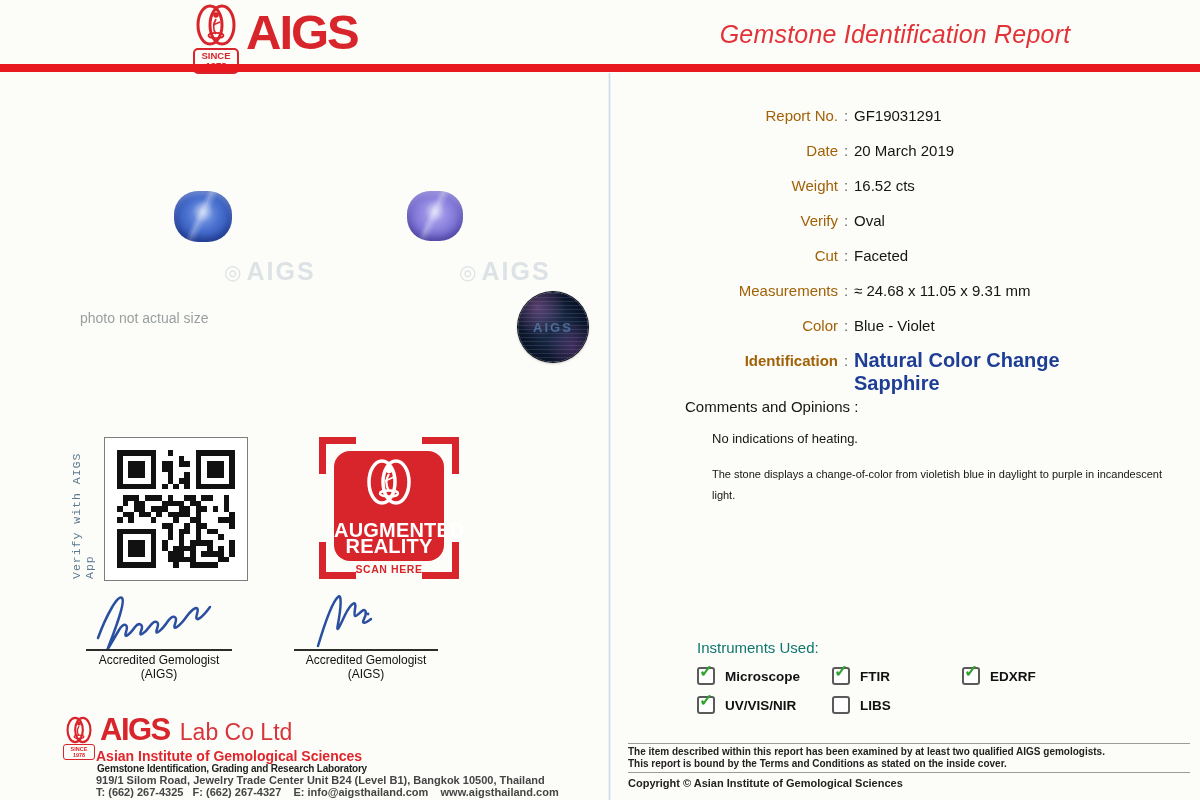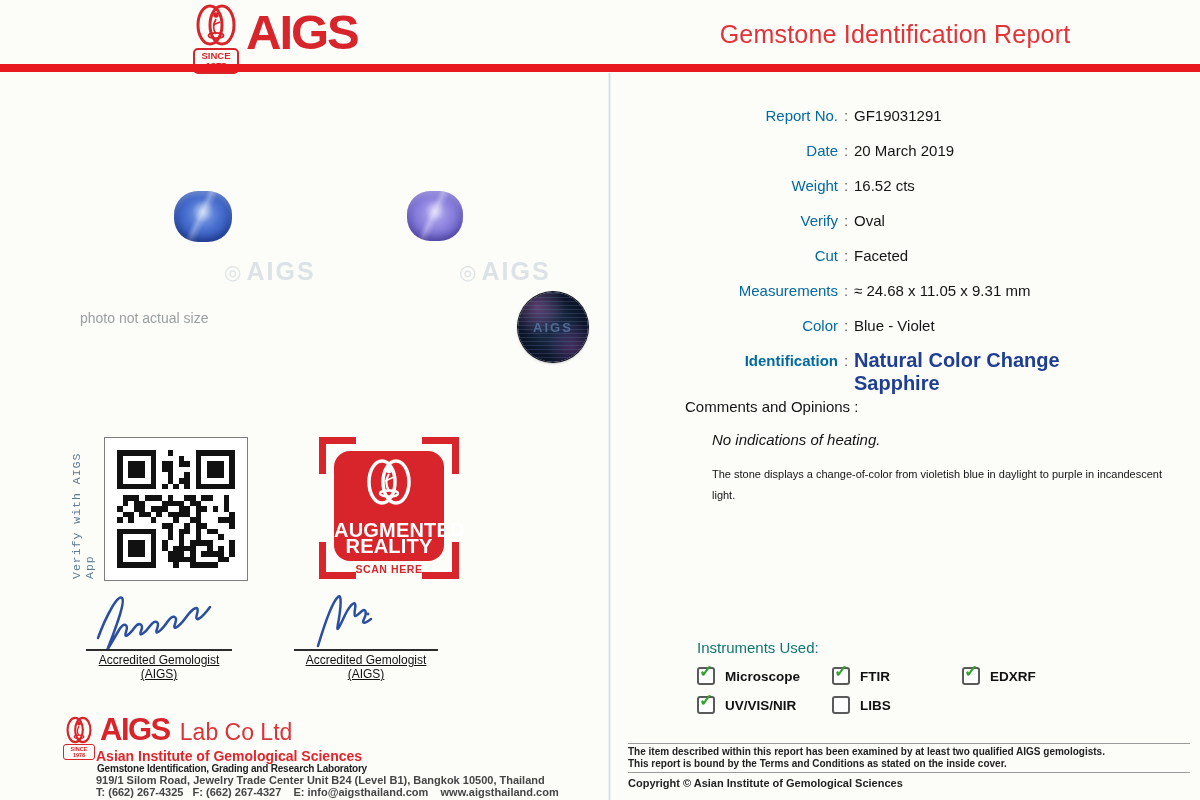--- a/index.html
+++ b/index.html
@@ -6,21 +6,21 @@
   body{font-family:"Liberation Sans", sans-serif; background:#e8e8e8;}
   .page{position:relative;width:1200px;height:800px;background:#fcfcf9;overflow:hidden;color:#1b1b1b;}
 
   
   .logo-top{position:absolute;left:192px;top:3px;display:flex;align-items:flex-start;}
   .emblem-col{display:flex;flex-direction:column;align-items:center;width:48px;}
   .since-badge{margin-top:1px;width:42px;border:2.5px solid #d8252b;border-radius:5px;color:#d8252b;
     font-size:9.5px;font-weight:bold;line-height:10px;text-align:center;padding:1px 0;}
   .brand-word{font-size:49px;font-weight:bold;letter-spacing:-2px;line-height:58px;color:#d8252b;margin-left:6px;}
   .report-title{position:absolute;left:610px;top:20px;width:570px;text-align:center;
-    font-size:25px;color:#e23338;letter-spacing:0.2px;}
+    font-size:25px;color:#e23338;letter-spacing:0.2px;font-style:italic;}
   .red-rule{position:absolute;left:0;top:64px;width:1200px;height:8px;background:#e8191f;}
   .page-fold{position:absolute;left:608px;top:73px;width:3px;height:727px;
     background:linear-gradient(to right, rgba(180,205,225,0), rgba(165,198,220,.55), rgba(180,205,225,0));}
 
   
   .gem{position:absolute;}
   .gem1{left:174px;top:191px;width:58px;height:51px;border-radius:42%/46%;
     background:
       radial-gradient(ellipse at 50% 40%, rgba(255,255,255,.5) 0%, rgba(255,255,255,0) 26%),
       linear-gradient(115deg, transparent 40%, rgba(255,255,255,.3) 47%, transparent 56%),
@@ -71,35 +71,35 @@
   .ar-scan{position:absolute;left:0;top:126px;width:100%;text-align:center;
     color:#d8252b;font-size:10.5px;font-weight:bold;letter-spacing:.6px;}
 
   
   .sig-svg{position:absolute;}
   .sig1{left:92px;top:588px;}
   .sig2{left:308px;top:592px;}
   .sig-line{position:absolute;height:2px;background:#2c2c2c;}
   .sig-line1{left:86px;top:649px;width:146px;}
   .sig-line2{left:294px;top:649px;width:144px;}
-  .sig-cap{position:absolute;text-align:center;font-size:12px;color:#111;line-height:14px;text-decoration:underline;}
+  .sig-cap{position:absolute;text-align:center;font-size:12px;color:#111;line-height:14px;}
   .sig-cap1{left:78px;top:653px;width:162px;}
   .sig-cap2{left:286px;top:653px;width:160px;}
 
   
   .fields{position:absolute;left:610px;top:107px;width:575px;}
   .field-row{display:flex;margin-bottom:13px;min-height:22px;font-size:15px;}
-  .f-label{width:228px;text-align:right;color:#0369a1;}
+  .f-label{width:228px;text-align:right;color:#a16207;}
   .f-colon{width:16px;text-align:center;color:#666;}
   .f-value{flex:1;color:#151515;}
   .row-id .f-label{font-weight:bold;}
   .row-id .f-value{width:250px;flex:none;font-size:20px;font-weight:bold;line-height:23px;
     color:#1d3e94;margin-top:-3px;}
   .comments-heading{position:absolute;left:685px;top:398px;font-size:15px;color:#151515;}
-  .comment1{position:absolute;left:712px;top:431px;font-size:15px;color:#151515;font-style:italic;}
+  .comment1{position:absolute;left:712px;top:431px;font-size:13px;color:#151515;}
   .comment2{position:absolute;left:712px;top:464px;width:452px;font-size:11px;line-height:21px;color:#151515;}
 
   
   .instruments{position:absolute;left:697px;top:639px;width:480px;}
   .inst-heading{font-size:15px;font-weight:normal;color:#0f766e;}
   .inst-grid{margin-top:11px;display:grid;grid-template-columns:135px 130px auto;row-gap:11px;}
   .inst-item{display:flex;align-items:center;}
   .cb{position:relative;width:14px;height:14px;border:2px solid #5a5a5a;border-radius:3px;background:#fff;margin-right:10px;flex:none;}
   .cb .check{position:absolute;left:0px;top:-8px;font-size:17px;font-weight:bold;color:#2fa32e;}
   .inst-label{font-size:13.5px;font-weight:bold;color:#111;}

